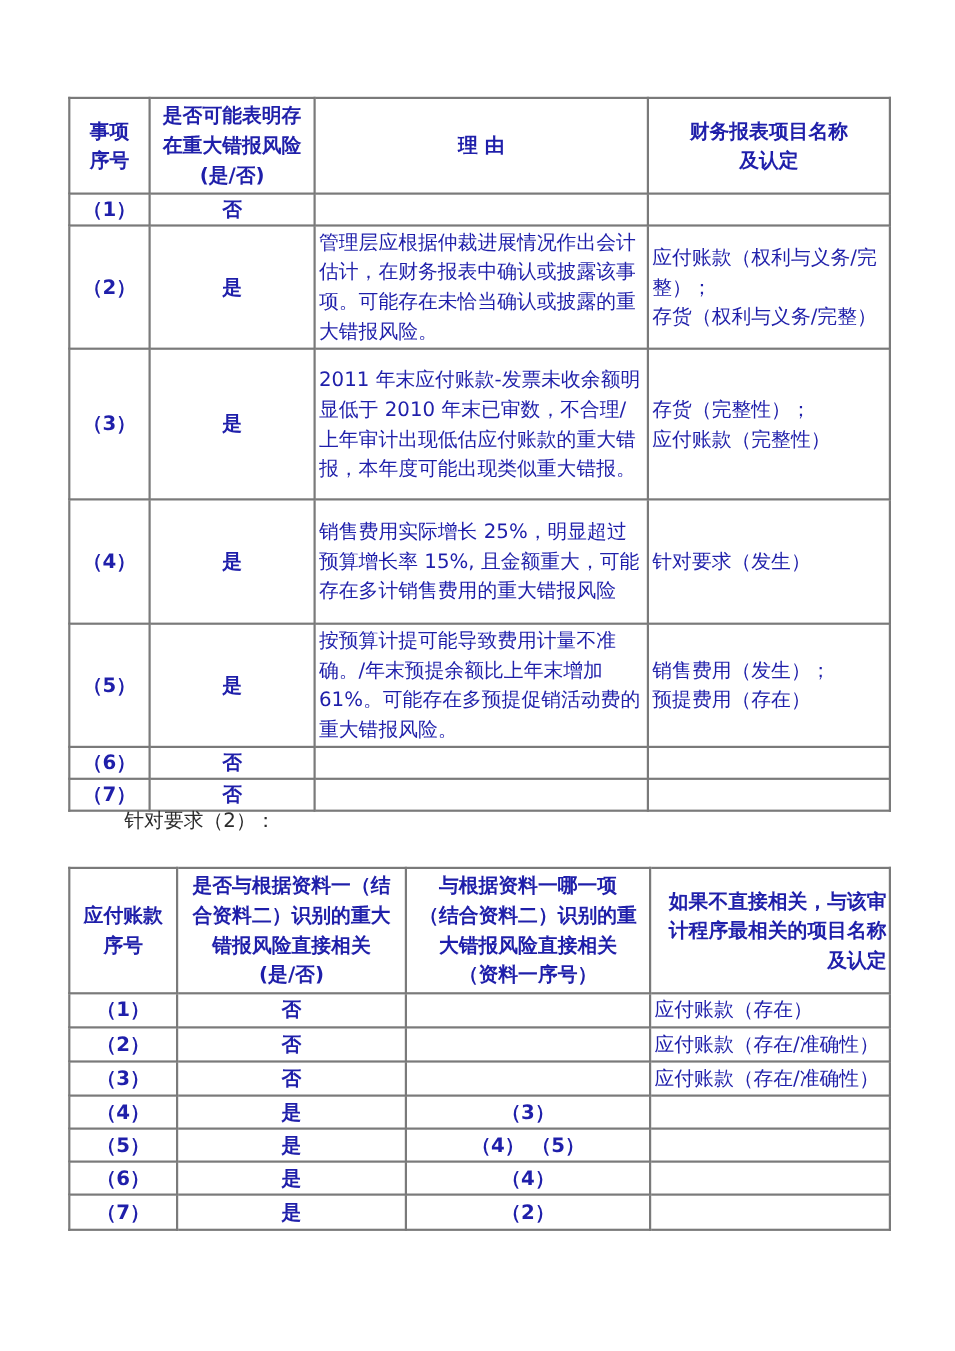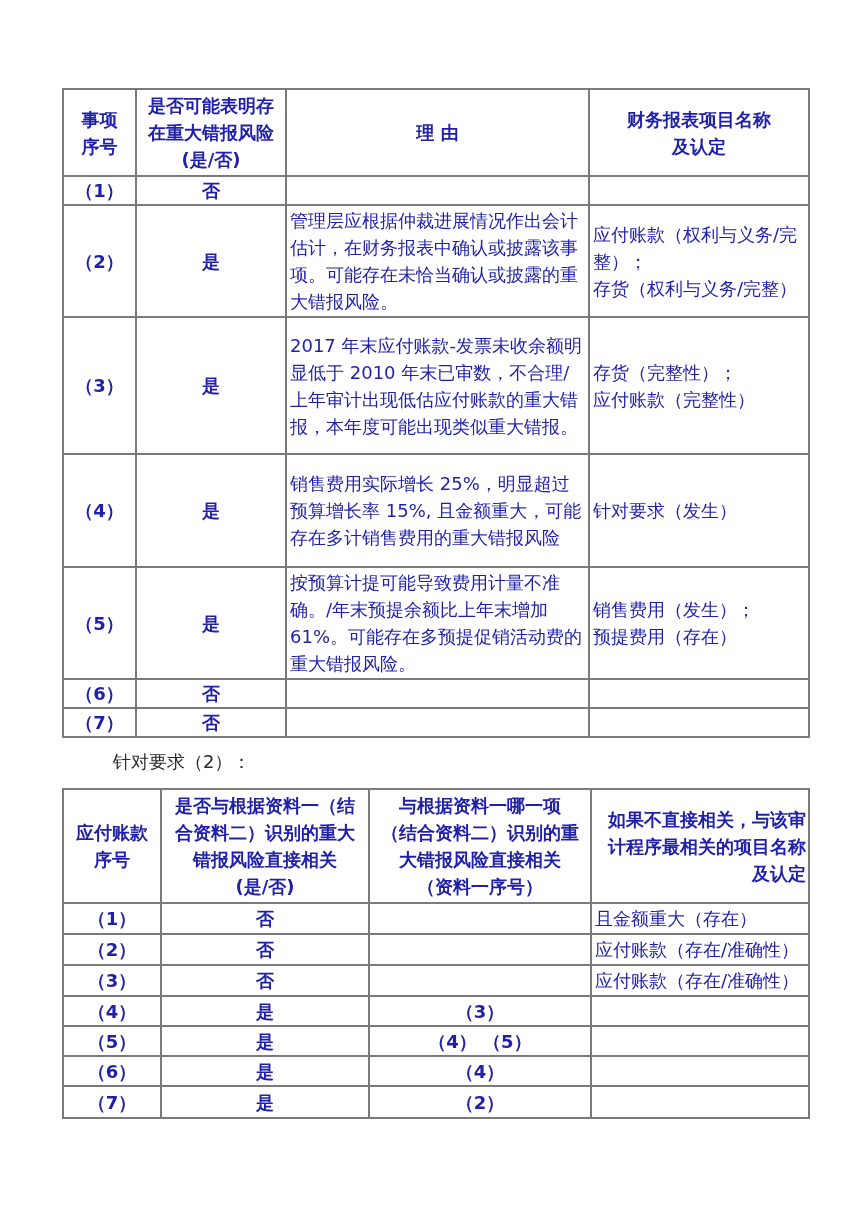--- a/index.html
+++ b/index.html
@@ -19,21 +19,21 @@
     font-size:18px; line-height:27px;
     white-space:pre-line;
     overflow:hidden;
   }
   .doc-table th { font-weight:bold; text-align:center; padding:2px; }
   .doc-table td.c { text-align:center; font-weight:bold; }
   .doc-table td.l { text-align:left; padding:1px 3px; }
   #table1 { top:88px; }
   #table2 { top:788px; }
   .note {
-    position:absolute; left:113px; top:750px;
+    position:absolute; left:113px; top:734px;
     font-size:18px; color:var(--note_text,#2b2b2b);
   }
 </style>
 </head>
 <body>
 
 <table id="table1" class="doc-table">
   <colgroup>
     <col style="width:73px">
       <col style="width:150px">
@@ -60,21 +60,21 @@
   <tr style="height:110px">
     <td class="c">（2）</td>
     <td class="c">是</td>
     <td class="l">管理层应根据仲裁进展情况作出会计估计，在财务报表中确认或披露该事项。可能存在未恰当确认或披露的重大错报风险。</td>
     <td class="l">应付账款（权利与义务/完整）；
 存货（权利与义务/完整）</td>
   </tr>
   <tr style="height:137px">
     <td class="c">（3）</td>
     <td class="c">是</td>
-    <td class="l">2017 年末应付账款-发票未收余额明显低于 2010 年末已审数，不合理/上年审计出现低估应付账款的重大错报，本年度可能出现类似重大错报。</td>
+    <td class="l">2011 年末应付账款-发票未收余额明显低于 2010 年末已审数，不合理/上年审计出现低估应付账款的重大错报，本年度可能出现类似重大错报。</td>
     <td class="l">存货（完整性）；
 应付账款（完整性）</td>
   </tr>
   <tr style="height:113px">
     <td class="c">（4）</td>
     <td class="c">是</td>
     <td class="l">销售费用实际增长 25%，明显超过预算增长率 15%, 且金额重大，可能存在多计销售费用的重大错报风险</td>
     <td class="l">针对要求（发生）</td>
   </tr>
   <tr style="height:112px">
@@ -119,21 +119,21 @@
     <th>与根据资料一哪一项
 （结合资料二）识别的重
 大错报风险直接相关
 （资料一序号）</th>
     <th class="l" style="text-align:right">如果不直接相关，与该审计程序最相关的项目名称及认定</th>
   </tr>
   <tr style="height:28px">
     <td class="c">（1）</td>
     <td class="c">否</td>
     <td class="c"></td>
-    <td class="l">且金额重大（存在）</td>
+    <td class="l">应付账款（存在）</td>
   </tr>
   <tr style="height:30px">
     <td class="c">（2）</td>
     <td class="c">否</td>
     <td class="c"></td>
     <td class="l">应付账款（存在/准确性）</td>
   </tr>
   <tr style="height:30px">
     <td class="c">（3）</td>
     <td class="c">否</td>

